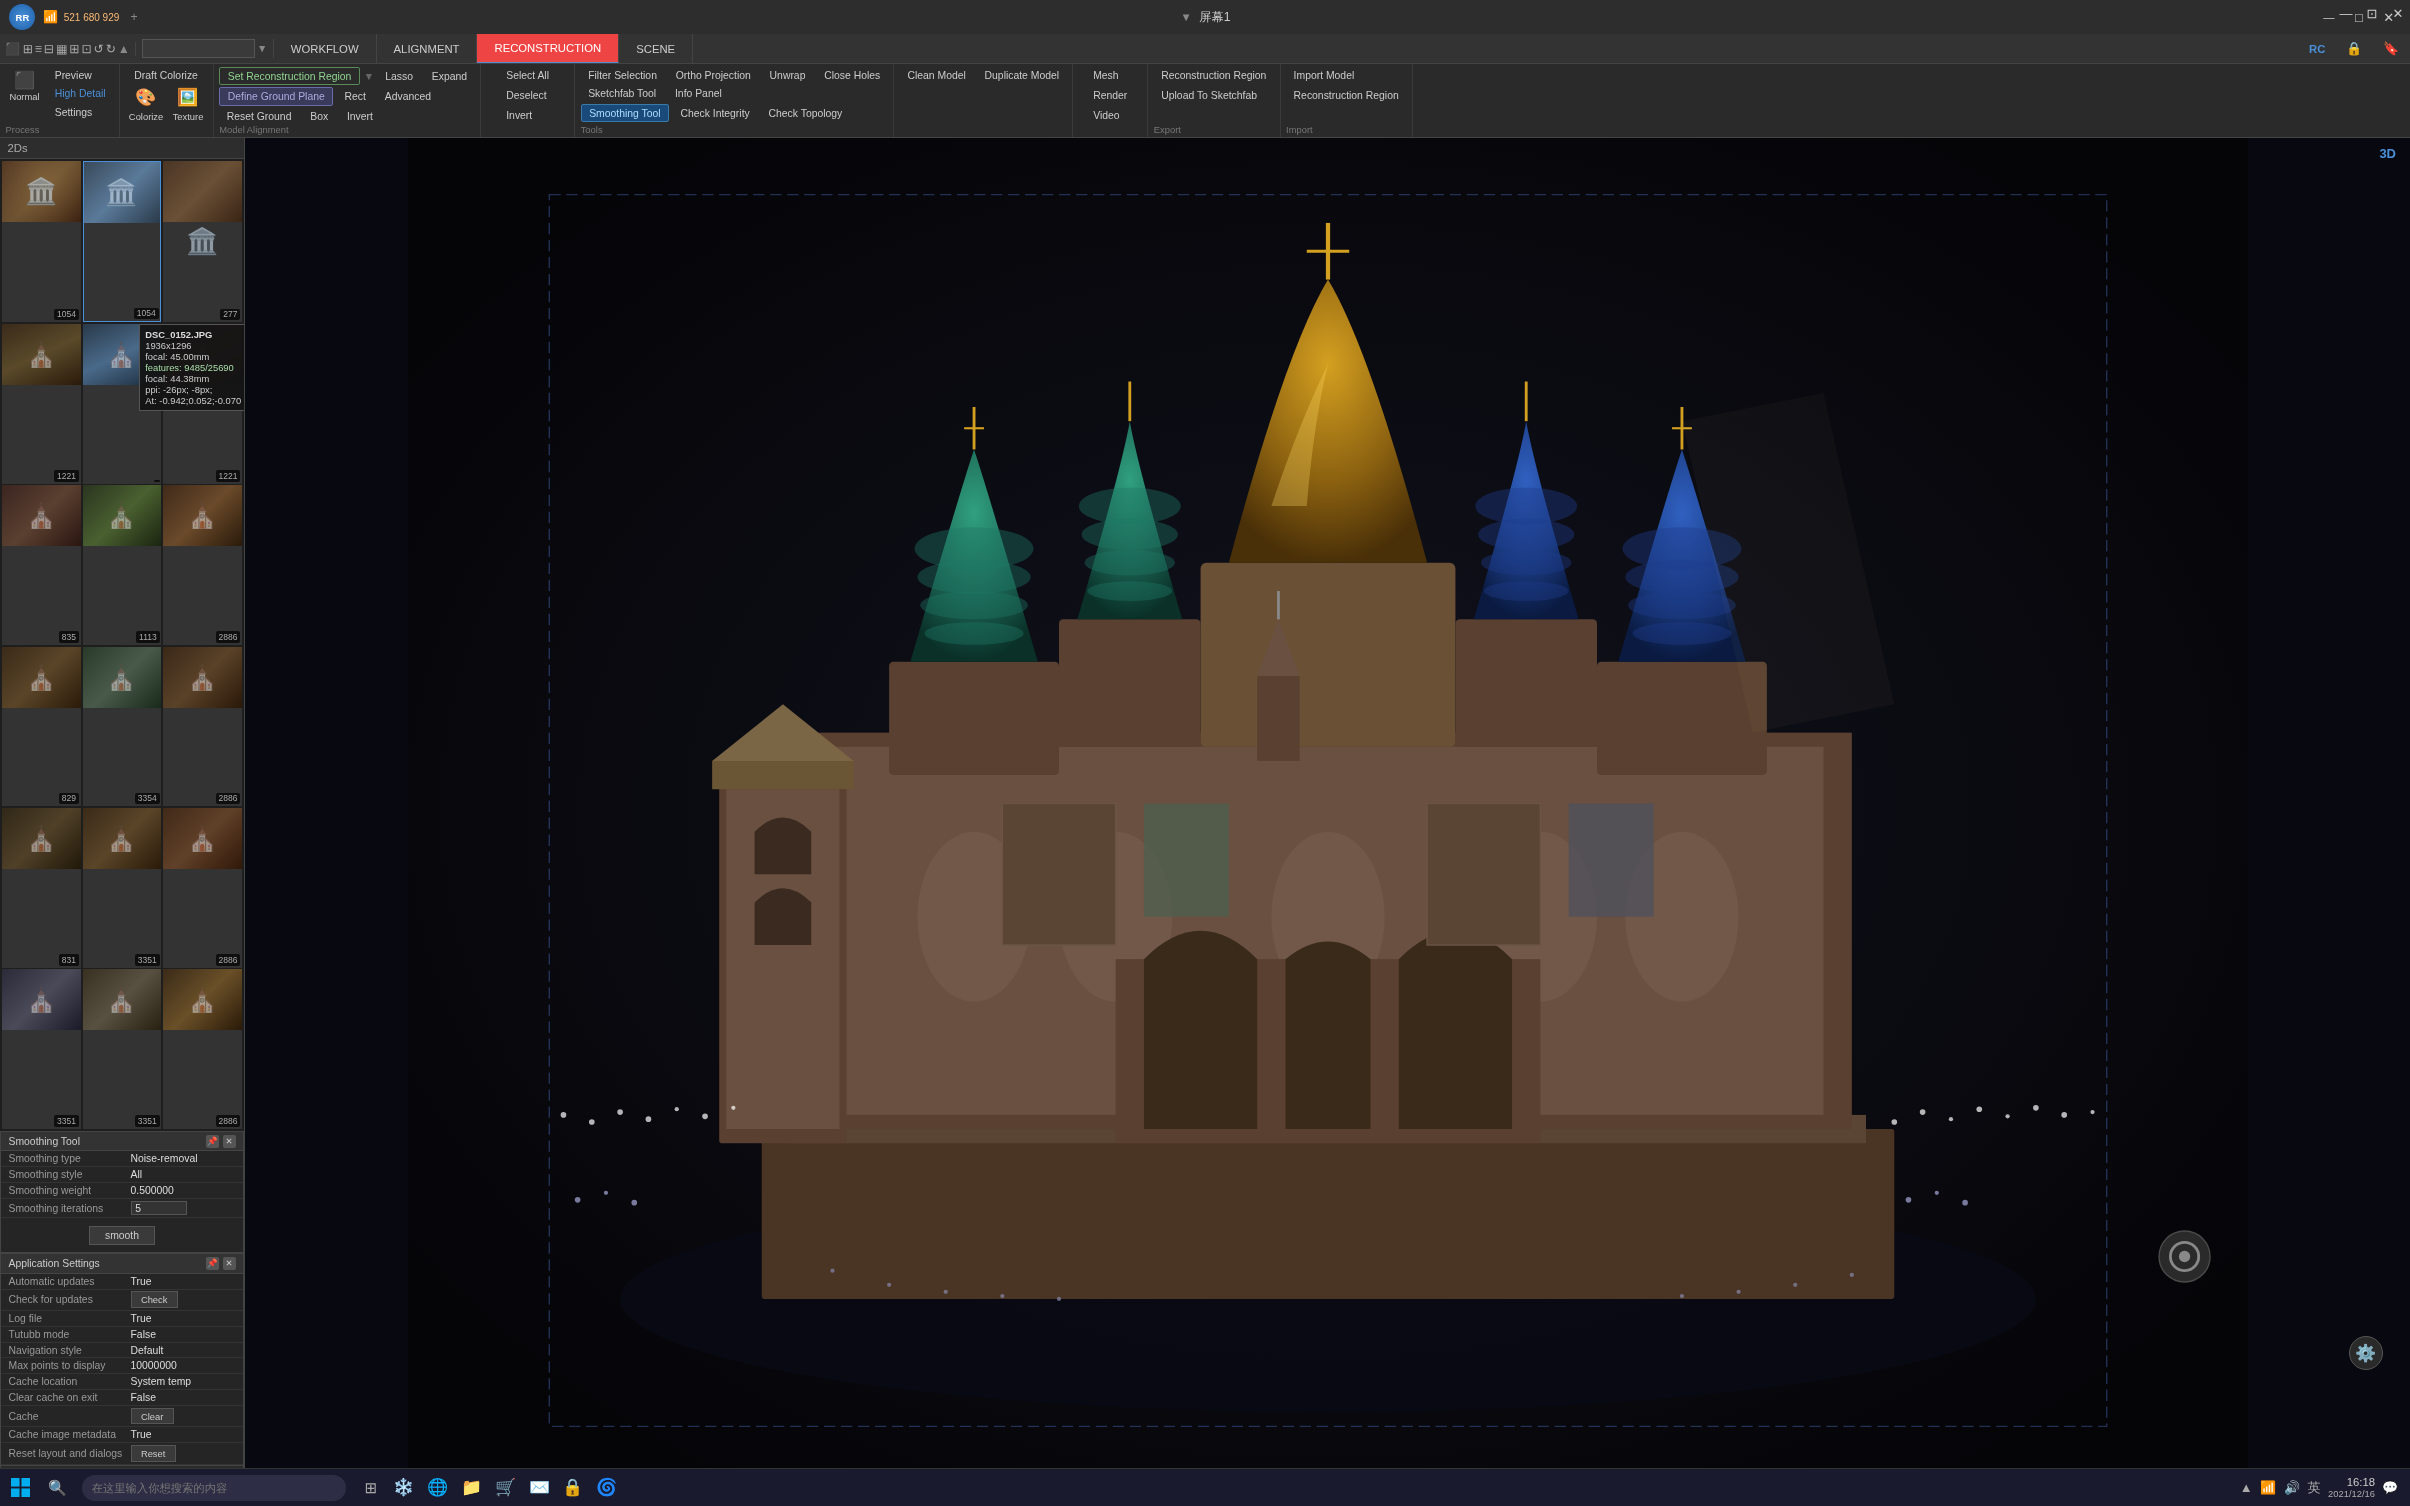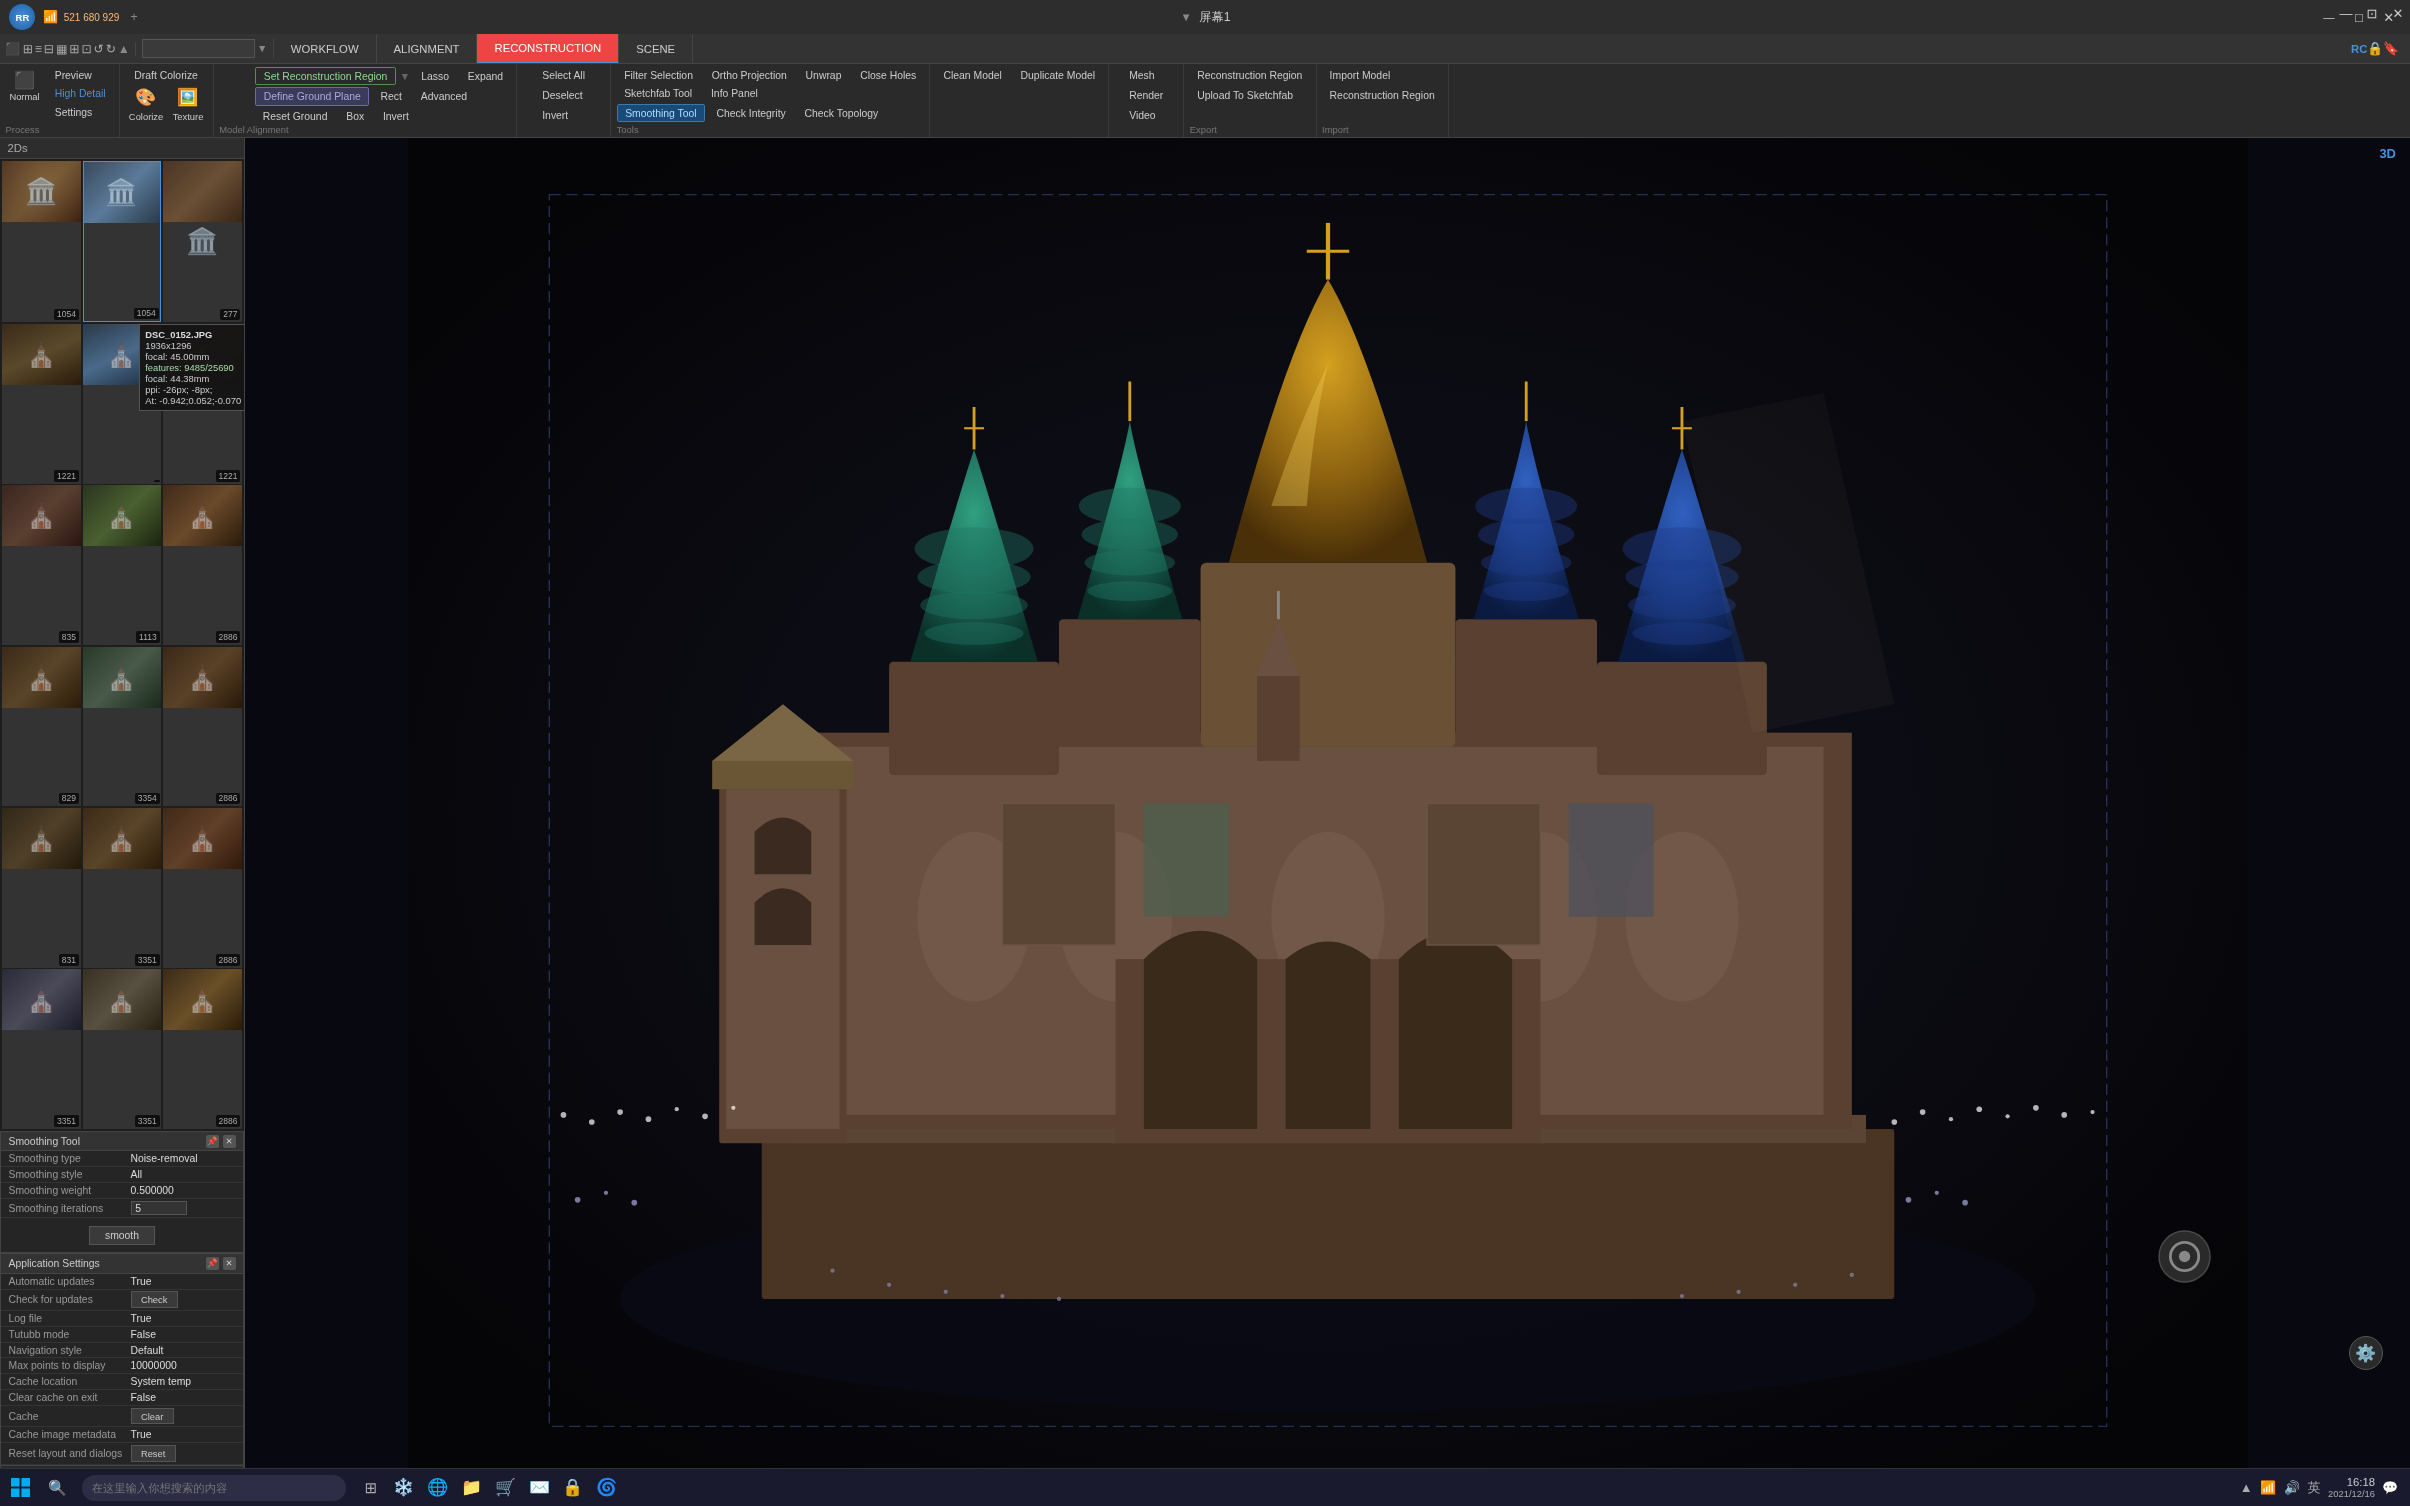--- a/index.html
+++ b/index.html
@@ -421,21 +421,21 @@
   <div class="menu-tab">
     <span>ALIGNMENT</span>
   </div>
   <div class="menu-tab active">
     <span>RECONSTRUCTION</span>
   </div>
   <div class="menu-tab">
     <span>SCENE</span>
   </div>
 
-  <div style="margin-left:auto;display:flex;align-items:center;gap:0;padding-right:11.3px;">
+  <div style="margin-left:auto;display:flex;align-items:center;gap:21px;padding-right:11.3px;">
     <span style="color:#4a90d9;font-size:11.3px;font-weight:bold;">RC</span>
     <span style="color:#888;font-size:13px;">🔒</span>
     <span style="color:#888;font-size:13px;">🔖</span>
   </div>
 </div>
 
 <div id="toolbar-full">
 
   <div class="tsec" style="min-width:113px;">
     <div class="tsec-content">
@@ -465,21 +465,21 @@
         <div style="display:flex;flex-direction:column;align-items:center;gap:1.9px;">
           <span style="font-size:17px;color:#aaa;">🖼️</span>
           <button class="htb-btn" style="font-size:9.4px;padding:0.9px 2.8px;">Texture</button>
         </div>
       </div>
     </div>
     <div class="tsec-label" style="visibility:hidden;">x</div>
   </div>
 
   <div class="tsec" style="min-width:245px;">
-    <div class="tsec-content" style="flex-direction:column;align-items:flex-start;gap:1.9px;margin-left:36px;">
+    <div class="tsec-content" style="flex-direction:column;align-items:flex-start;gap:1.9px;">
 
       <div style="display:flex;align-items:center;gap:3.8px;">
         <button class="htb-btn green-outlined">Set Reconstruction Region</button>
         <span style="color:#666;font-size:10.4px;">▼</span>
         <button class="htb-btn">Lasso</button>
         <button class="htb-btn">Expand</button>
       </div>
 
       <div style="display:flex;align-items:center;gap:3.8px;">
         <button class="htb-btn blue-outlined">Define Ground Plane</button>

